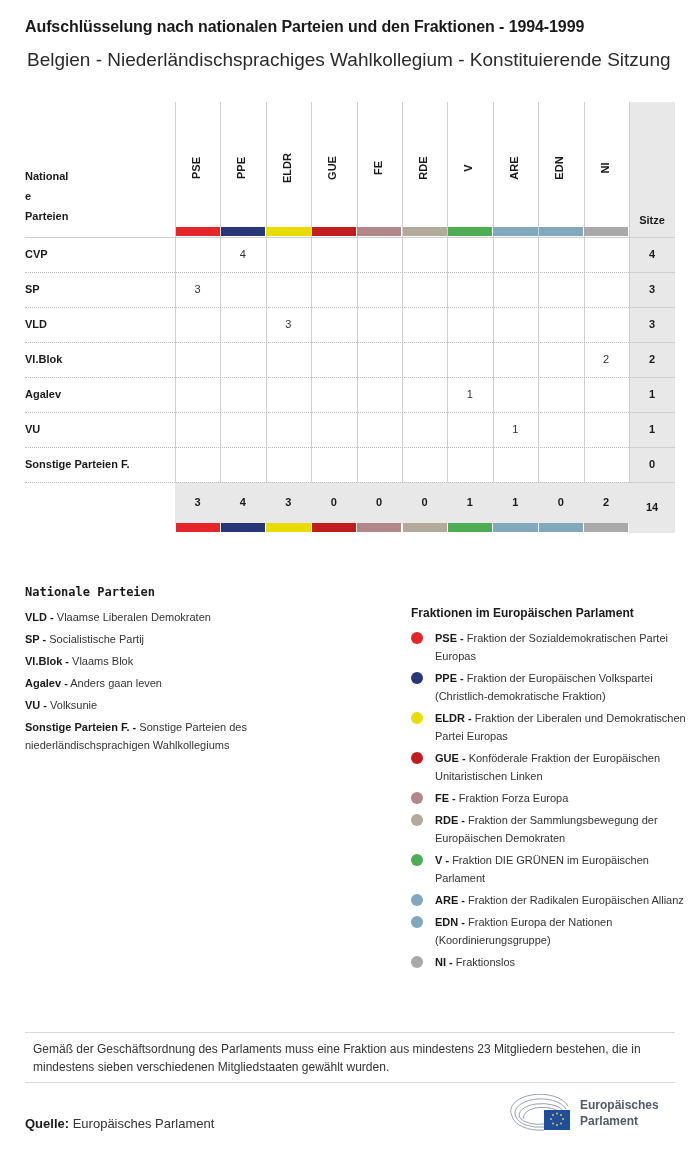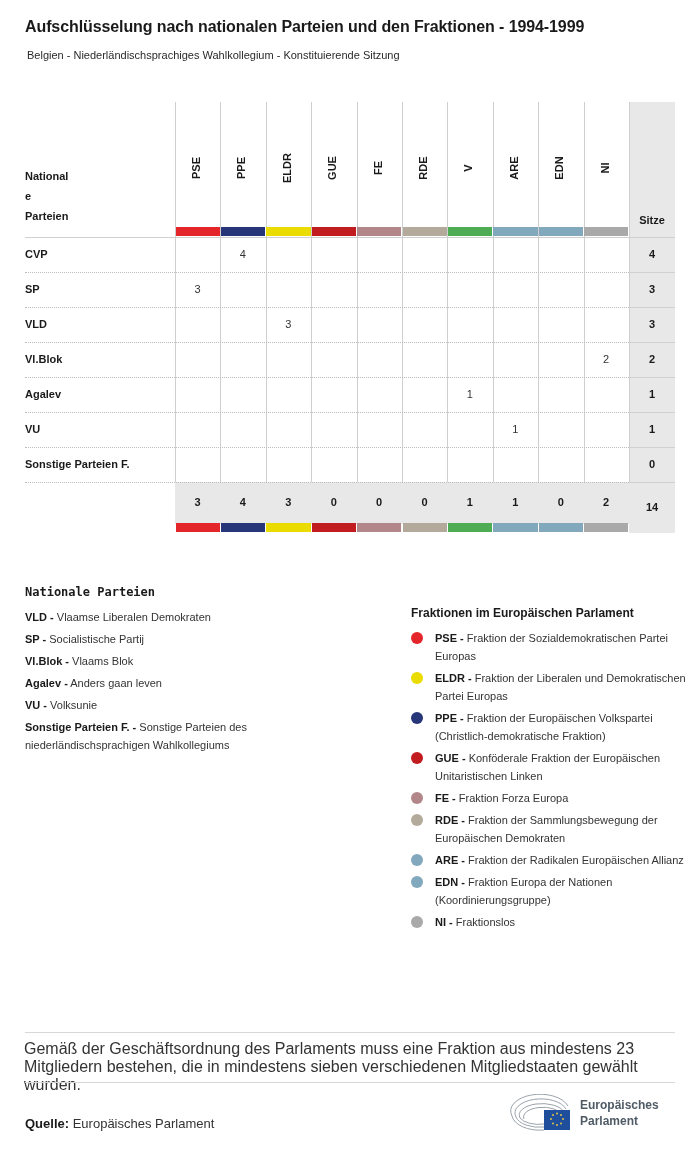--- a/index.html
+++ b/index.html
@@ -7,21 +7,21 @@
     width: 700px; height: 1150px; background: #ffffff;
     font-family: "Liberation Sans", "DejaVu Sans", sans-serif;
     color: #1a1a1a; position: relative; overflow: hidden;
   }
   .title {
     position: absolute; left: 25px; top: 18px;
     font-size: 16px; font-weight: bold; color: #1a1a1a; letter-spacing: -0.1px;
   }
   .subtitle {
     position: absolute; left: 27px; top: 49px;
-    font-size: 11px; color: #2a2a2a;
+    font-size: 19px; color: #2a2a2a;
   }
   
   .tbl { position: absolute; left: 25px; top: 102px; width: 650px; height: 432px; }
   .natlabel {
     position: absolute; left: 0; top: 64px; font-size: 11px; font-weight: bold; line-height: 20px; width: 60px;
   }
   .vline { position: absolute; top: 0; width: 1px; background: #cfcfcf; height: 380px; }
   .sitze-bg { position: absolute; left: 604px; top: 0; width: 46px; height: 431px; background: #e8e8e8; }
   .total-bg { position: absolute; left: 150px; top: 380px; width: 454px; height: 42px; background: #e8e8e8; }
   .hdr-text {
@@ -43,21 +43,21 @@
   .leg-left { position: absolute; left: 25px; top: 585px; width: 330px; }
   .leg-left h3 { font-family: "DejaVu Sans Mono", monospace; font-size: 12px; font-weight: bold; margin-bottom: 9px; }
   .leg-left .li { font-size: 11px; line-height: 18px; margin-bottom: 4px; color: #333; }
   .leg-left .li b { color: #1a1a1a; }
   .leg-right { position: absolute; left: 411px; top: 606px; width: 280px; }
   .leg-right h3 { font-size: 12px; font-weight: bold; margin-bottom: 9px; }
   .leg-right .li { position: relative; padding-left: 24px; font-size: 11px; line-height: 18px; margin-bottom: 4px; color: #333; }
   .leg-right .li b { color: #1a1a1a; }
   .dot { position: absolute; left: 0; top: 3px; width: 12px; height: 12px; border-radius: 50%; }
   .divider { position: absolute; left: 25px; width: 650px; height: 1px; background: #d8d8d8; }
-  .note { position: absolute; left: 24px; top: 1040px; width: 650px; font-size: 16px; line-height: 18px; color: #333; }
+  .note { position: absolute; left: 33px; top: 1040px; width: 650px; font-size: 12px; line-height: 18px; color: #333; }
   .source { position: absolute; left: 25px; top: 1116px; font-size: 13px; color: #333; }
   .source b { color: #1a1a1a; }
   .logo { position: absolute; left: 508px; top: 1094px; width: 170px; height: 40px; }
   .logo-text { position: absolute; left: 72px; top: 3px; font-size: 12px; font-weight: bold; color: #4f5b66; line-height: 16px; }
 </style>
 </head>
 <body>
 
 <div class="title">Aufschlüsselung nach nationalen Parteien und den Fraktionen - 1994-1999</div>
 <div class="subtitle">Belgien - Niederländischsprachiges Wahlkollegium - Konstituierende Sitzung</div>
@@ -233,25 +233,26 @@
       <div class="li"><b>Agalev -</b> <span>Anders gaan leven</span></div>
       <div class="li"><b>VU -</b> <span>Volksunie</span></div>
       <div class="li"><b>Sonstige Parteien F. -</b> <span>Sonstige Parteien des niederländischsprachigen Wahlkollegiums</span></div>
     </div>
 </div>
 
 <div class="leg-right">
   <h3>Fraktionen im Europäischen Parlament</h3>
   <div id="legRight">
       <div class="li"><span class="dot" style="background: rgb(228, 37, 42);"></span><b>PSE -</b> <span>Fraktion der Sozialdemokratischen Partei Europas</span></div>
+      <div class="li"><span class="dot" style="background: rgb(38, 54, 121);"></span><b>PPE -</b> <span>Fraktion der Europäischen Volkspartei (Christlich-demokratische Fraktion)</span></div>
       <div class="li"><span class="dot" style="background: rgb(234, 220, 0);"></span><b>ELDR -</b> <span>Fraktion der Liberalen und Demokratischen Partei Europas</span></div>
-      <div class="li"><span class="dot" style="background: rgb(38, 54, 121);"></span><b>PPE -</b> <span>Fraktion der Europäischen Volkspartei (Christlich-demokratische Fraktion)</span></div>
       <div class="li"><span class="dot" style="background: rgb(193, 28, 31);"></span><b>GUE -</b> <span>Konföderale Fraktion der Europäischen Unitaristischen Linken</span></div>
       <div class="li"><span class="dot" style="background: rgb(178, 135, 138);"></span><b>FE -</b> <span>Fraktion Forza Europa</span></div>
       <div class="li"><span class="dot" style="background: rgb(180, 170, 156);"></span><b>RDE -</b> <span>Fraktion der Sammlungsbewegung der Europäischen Demokraten</span></div>
+      <div class="li"><span class="dot" style="background: rgb(77, 172, 84);"></span><b>V -</b> <span>Fraktion DIE GRÜNEN im Europäischen Parlament</span></div>
       <div class="li"><span class="dot" style="background: rgb(130, 168, 189);"></span><b>ARE -</b> <span>Fraktion der Radikalen Europäischen Allianz</span></div>
       <div class="li"><span class="dot" style="background: rgb(130, 168, 189);"></span><b>EDN -</b> <span>Fraktion Europa der Nationen (Koordinierungsgruppe)</span></div>
       <div class="li"><span class="dot" style="background: rgb(169, 169, 169);"></span><b>NI -</b> <span>Fraktionslos</span></div>
     </div>
 </div>
 
 <div class="divider" style="top:1032px"></div>
 <div class="note">Gemäß der Geschäftsordnung des Parlaments muss eine Fraktion aus mindestens 23 Mitgliedern bestehen, die in mindestens sieben verschiedenen Mitgliedstaaten gewählt wurden.</div>
 <div class="divider" style="top:1082px"></div>
 

